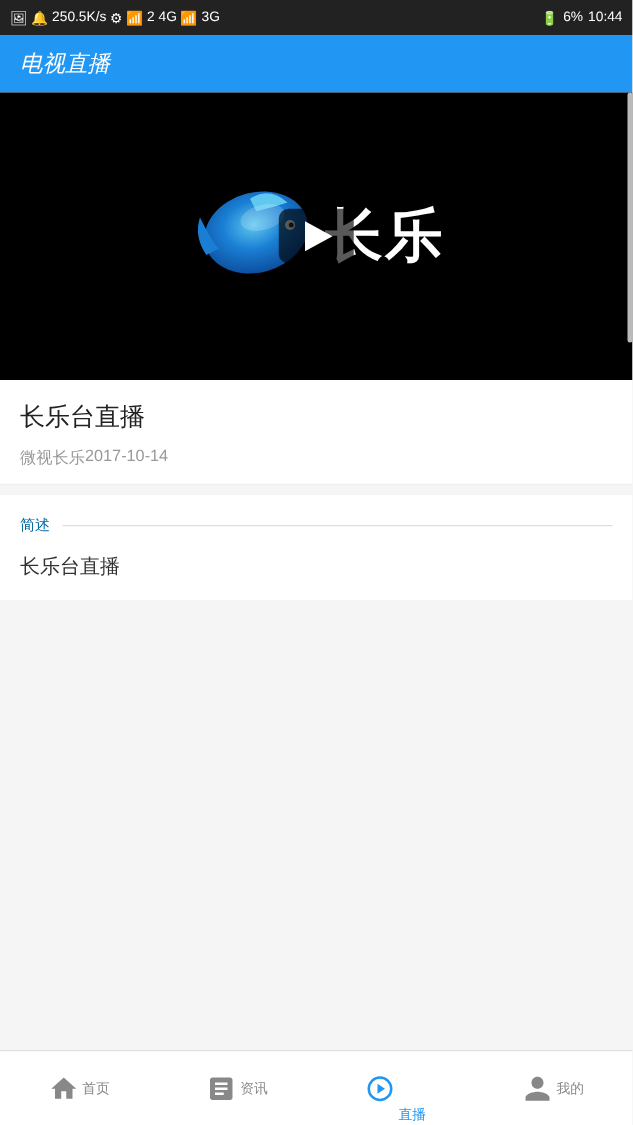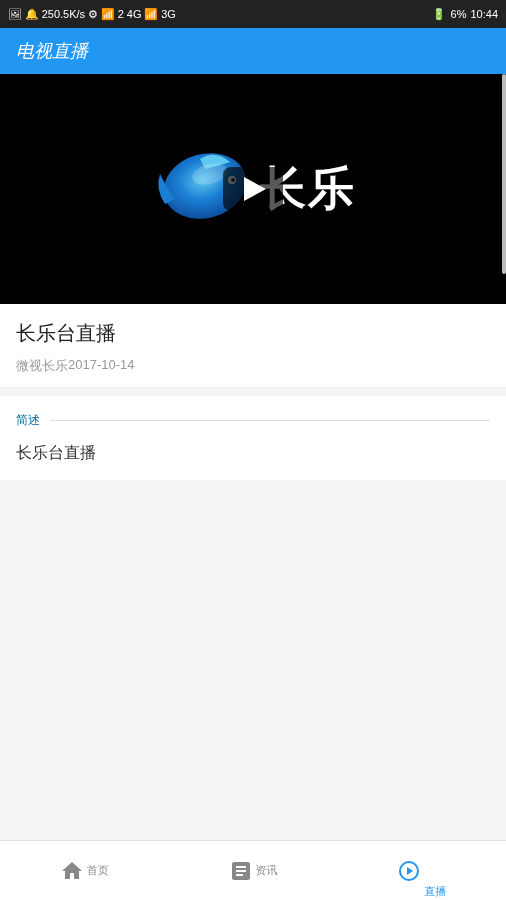--- a/index.html
+++ b/index.html
@@ -282,14 +282,20 @@
   </div>
 
   <div class="nav-item">
     <svg class="icon-svg" viewBox="0 0 24 24">
       <circle cx="12" cy="12" r="9" fill="none" stroke="#2196F3" stroke-width="2"></circle>
       <path d="M10 8l6 4-6 4V8z" fill="#2196F3"></path>
     </svg>
     <span class="nav-label active">直播</span>
   </div>
 
+  <div class="nav-item">
+    <svg class="icon-svg" viewBox="0 0 24 24">
+      <path d="M12 12c2.7 0 4.8-2.1 4.8-4.8S14.7 2.4 12 2.4 7.2 4.5 7.2 7.2 9.3 12 12 12zm0 2.4c-3.2 0-9.6 1.6-9.6 4.8v2.4h19.2v-2.4c0-3.2-6.4-4.8-9.6-4.8z" fill="#888"></path>
+    </svg>
+    <span class="nav-label">我的</span>
+  </div>
 
 </div>
 
 </body></html>

